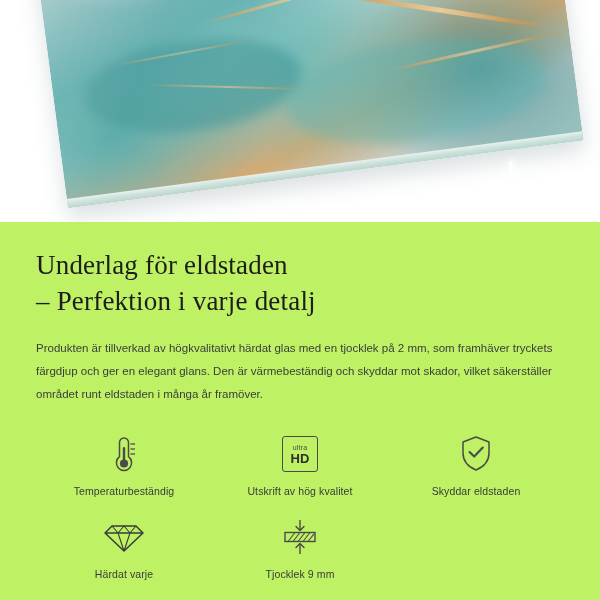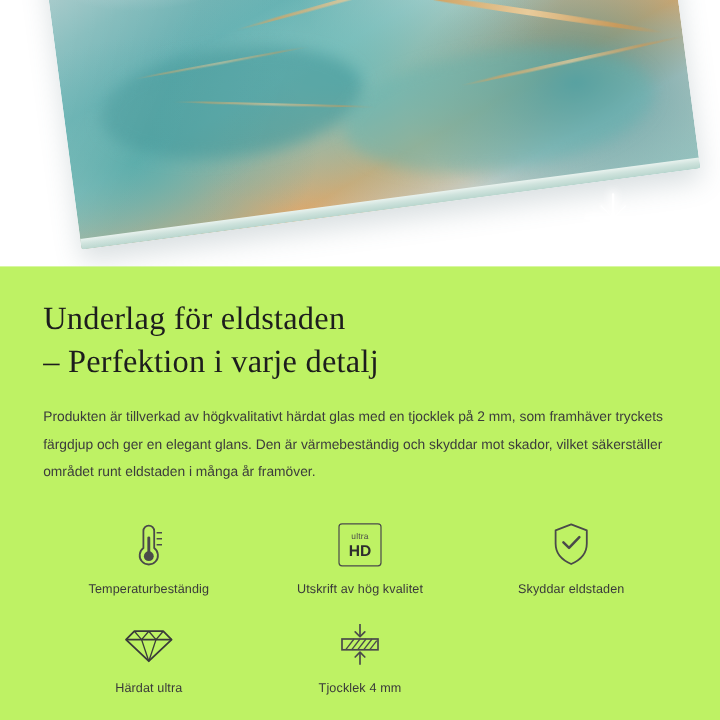--- a/index.html
+++ b/index.html
@@ -324,39 +324,39 @@
             <path d="M10 9 h24 l7 7 l-19 18 l-19 -18 z" fill="none" stroke="#3a3a3a" stroke-width="1.5" stroke-linejoin="round"></path>
             <line x1="3" y1="16" x2="41" y2="16" stroke="#3a3a3a" stroke-width="1.3"></line>
             <line x1="10" y1="9" x2="16" y2="16" stroke="#3a3a3a" stroke-width="1.1"></line>
             <line x1="34" y1="9" x2="28" y2="16" stroke="#3a3a3a" stroke-width="1.1"></line>
             <line x1="16" y1="16" x2="22" y2="34" stroke="#3a3a3a" stroke-width="1.1"></line>
             <line x1="28" y1="16" x2="22" y2="34" stroke="#3a3a3a" stroke-width="1.1"></line>
             <line x1="16" y1="16" x2="22" y2="9" stroke="#3a3a3a" stroke-width="1.1"></line>
             <line x1="28" y1="16" x2="22" y2="9" stroke="#3a3a3a" stroke-width="1.1"></line>
           </svg>
         </div>
-        <div class="feature-label">Härdat ultra</div>
+        <div class="feature-label">Härdat varje</div>
       </div>
 
 
       <div class="feature">
         <div class="feature-icon">
           <svg width="42" height="40" viewBox="0 0 42 40">
             <line x1="21" y1="3" x2="21" y2="13" stroke="#4a4a4a" stroke-width="1.4"></line>
             <polyline points="17,9.5 21,13.6 25,9.5" fill="none" stroke="#4a4a4a" stroke-width="1.4" stroke-linecap="round" stroke-linejoin="round"></polyline>
             <rect x="6" y="15.5" width="30" height="9" fill="none" stroke="#4a4a4a" stroke-width="1.4"></rect>
             <g stroke="#4a4a4a" stroke-width="1.1">
               <line x1="9" y1="24.5" x2="16" y2="15.5"></line>
               <line x1="14" y1="24.5" x2="21" y2="15.5"></line>
               <line x1="19" y1="24.5" x2="26" y2="15.5"></line>
               <line x1="24" y1="24.5" x2="31" y2="15.5"></line>
               <line x1="29" y1="24.5" x2="35" y2="16.8"></line>
             </g>
             <line x1="21" y1="37" x2="21" y2="27" stroke="#4a4a4a" stroke-width="1.4"></line>
             <polyline points="17,30.5 21,26.4 25,30.5" fill="none" stroke="#4a4a4a" stroke-width="1.4" stroke-linecap="round" stroke-linejoin="round"></polyline>
           </svg>
         </div>
-        <div class="feature-label">Tjocklek 4 mm</div>
+        <div class="feature-label">Tjocklek 9 mm</div>
       </div>
 
     </div>
   </div>
 </div>
 
 </body></html>

